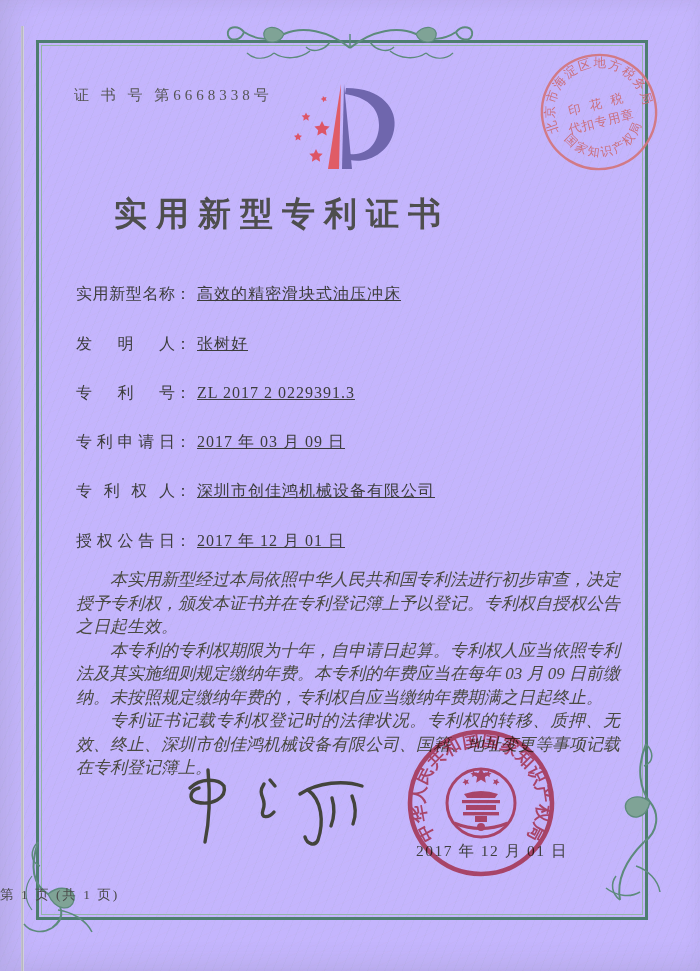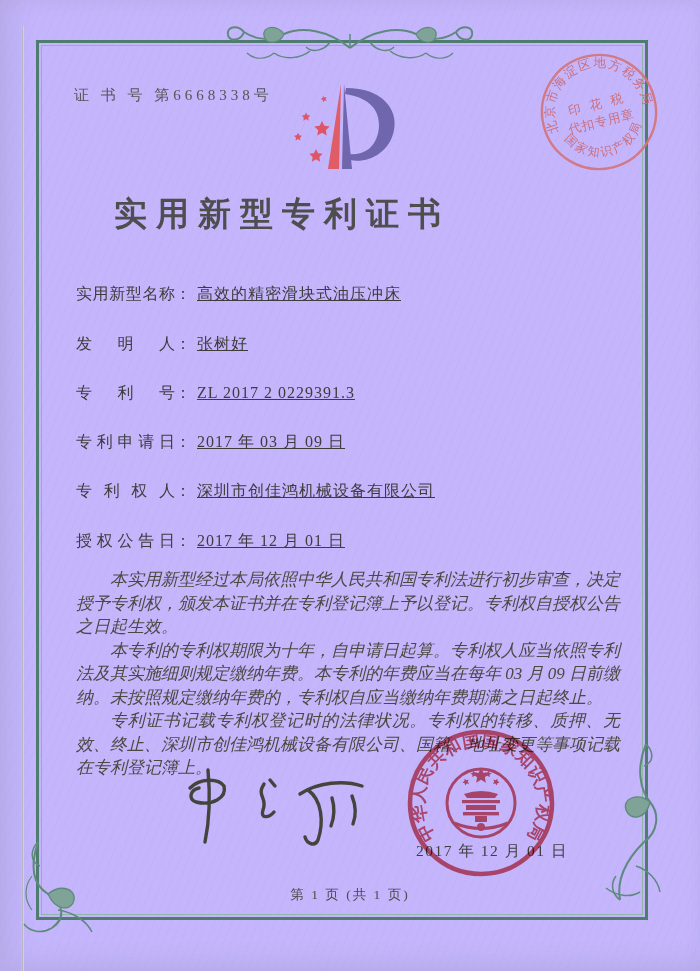--- a/index.html
+++ b/index.html
@@ -36,21 +36,21 @@
   .f-label{display:inline-block;width:99px;text-align:justify;text-align-last:justify;}
   .f-colon{display:inline-block;margin-right:6px;}
   .f-value{letter-spacing:1px;text-decoration:underline;}
   .body-text{position:absolute;left:76px;top:560px;width:544px;z-index:3;
     font-size:17px;line-height:23.5px;color:#4a4a42;text-align:justify;font-style:italic;margin-top:8px;}
   .body-text p{margin:0;text-indent:2em;}
   .signer{left:84px;top:790px;font-size:16px;letter-spacing:3px;color:#3e3e3e;line-height:33px;}
   .signature{position:absolute;left:172px;top:760px;z-index:3;}
   .seal-date{left:416px;top:841px;font-size:15.5px;letter-spacing:1.5px;color:#3f3f3f;z-index:3;}
   .official-seal{position:absolute;left:404px;top:726px;z-index:4;mix-blend-mode:multiply;opacity:.93;}
-  .footer{left:0;top:886px;width:700px;text-align:center;font-size:13.5px;letter-spacing:2px;color:#4b4b4b;}
+  .footer{left:0;top:886px;width:700px;font-size:13.5px;letter-spacing:2px;color:#4b4b4b;}
   svg text{font-family:"Liberation Serif","DejaVu Serif",serif;}
 </style>
 </head>
 <body>
 
 <div id="page">
   <div class="paper-edge-left"></div>
 
   <div class="frame">
     <div class="frame-inner"></div>

